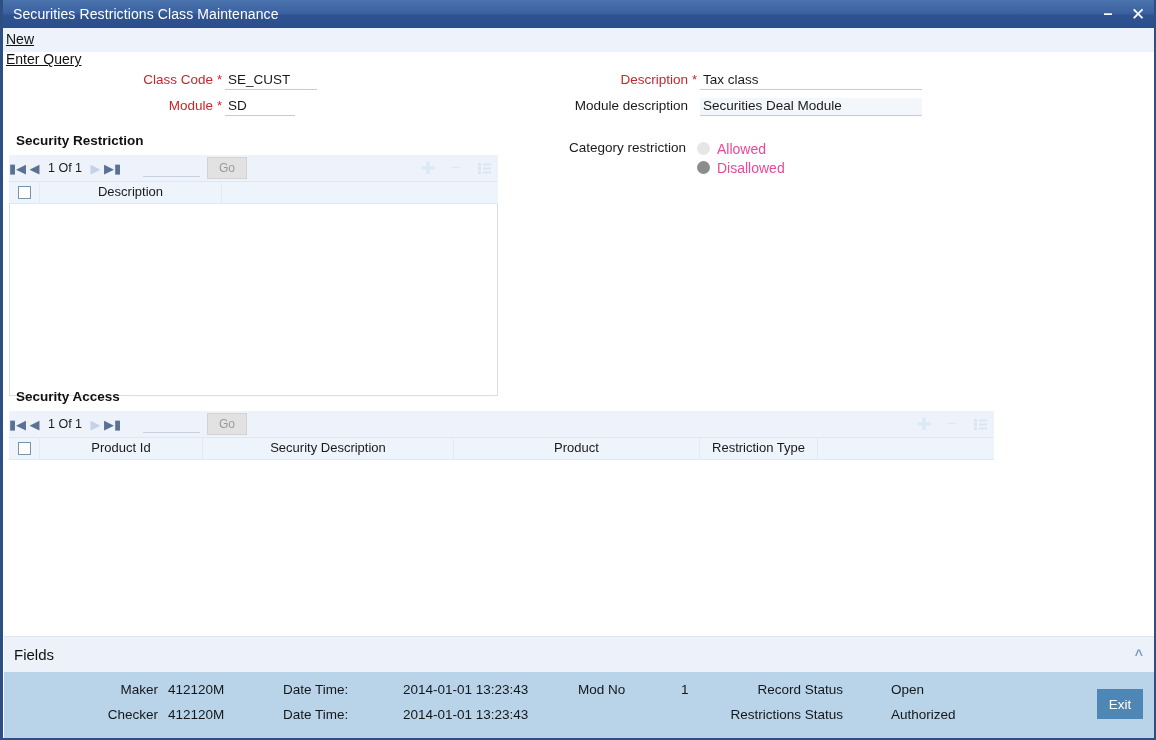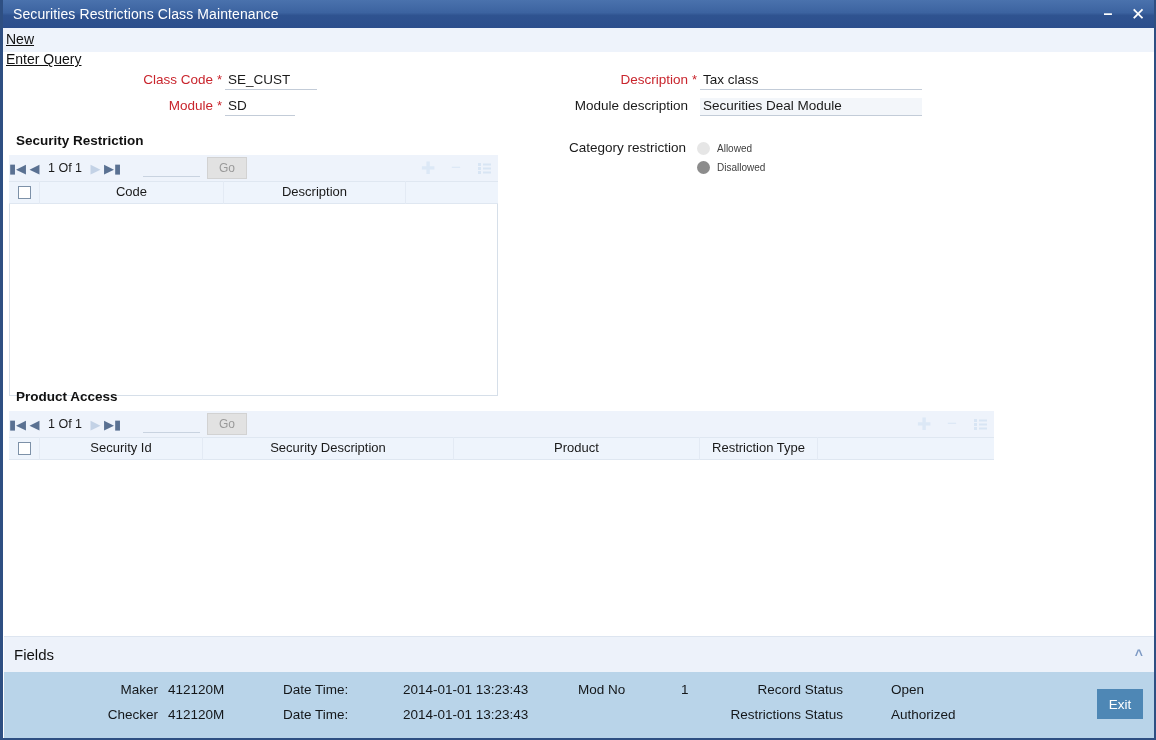--- a/index.html
+++ b/index.html
@@ -158,21 +158,21 @@
   }
   .radio-dot {
     width: 13px; height: 13px;
     border-radius: 50%;
     background: #e6e6e6;
     display: inline-block;
     margin-right: 7px;
     flex: 0 0 auto;
   }
   .radio-dot.selected { background: #8c8c8c; }
-  .radio-label { font-size: 10px; color: #404040; }
+  .radio-label { font-size: 14px; color: #ec4899; }
 
   
   .section-title {
     position: absolute;
     font-size: 13.5px;
     font-weight: bold;
     color: #111;
   }
   #sec-restriction-title { left: 13px; top: 133px; }
   #sec-access-title { left: 13px; top: 389px; }
@@ -459,28 +459,27 @@
             <rect x="0" y="8" width="3" height="3" fill="#d8e5f4"></rect>
             <rect x="5" y="8.5" width="8" height="2" fill="#d8e5f4"></rect>
           </svg>
         </span>
       </span>
     </div>
     <div class="grid-head">
       <div class="hcell cb" style="width:31px">
         <span class="hcheck"></span>
       </div>
-      <div class="hcell" style="width:184px">Code</div>
       <div class="hcell" style="width:182px">Description</div>
       <div class="hcell" style="width:90px; border-right:none"></div>
     </div>
     <div class="grid-body"></div>
   </div>
 
-  <div class="section-title" id="sec-access-title">Product Access</div>
+  <div class="section-title" id="sec-access-title">Security Access</div>
 
   <div class="grid-wrap" id="grid-access">
     <div class="grid-toolbar">
       <span class="nav-arrow active">▮◀</span>
       <span class="nav-arrow active">◀</span>
       <span class="page-text">1 Of 1</span>
       <span class="nav-arrow dim">▶</span>
       <span class="nav-arrow active">▶▮</span>
       <input class="goto-input" type="text" value="" style="">
       <button class="go-btn">Go</button>
@@ -496,21 +495,21 @@
             <rect x="0" y="8" width="3" height="3" fill="#d8e5f4"></rect>
             <rect x="5" y="8.5" width="8" height="2" fill="#d8e5f4"></rect>
           </svg>
         </span>
       </span>
     </div>
     <div class="grid-head">
       <div class="hcell cb" style="width:31px">
         <span class="hcheck"></span>
       </div>
-      <div class="hcell" style="width:163px">Security Id</div>
+      <div class="hcell" style="width:163px">Product Id</div>
       <div class="hcell" style="width:251px">Security Description</div>
       <div class="hcell" style="width:246px">Product</div>
       <div class="hcell" style="width:118px">Restriction Type</div>
       <div class="hcell" style="width:176px; border-right:none"></div>
     </div>
     <div class="grid-body"></div>
   </div>
 
   <div class="fields-bar">
     <span class="fields-label">Fields</span>

